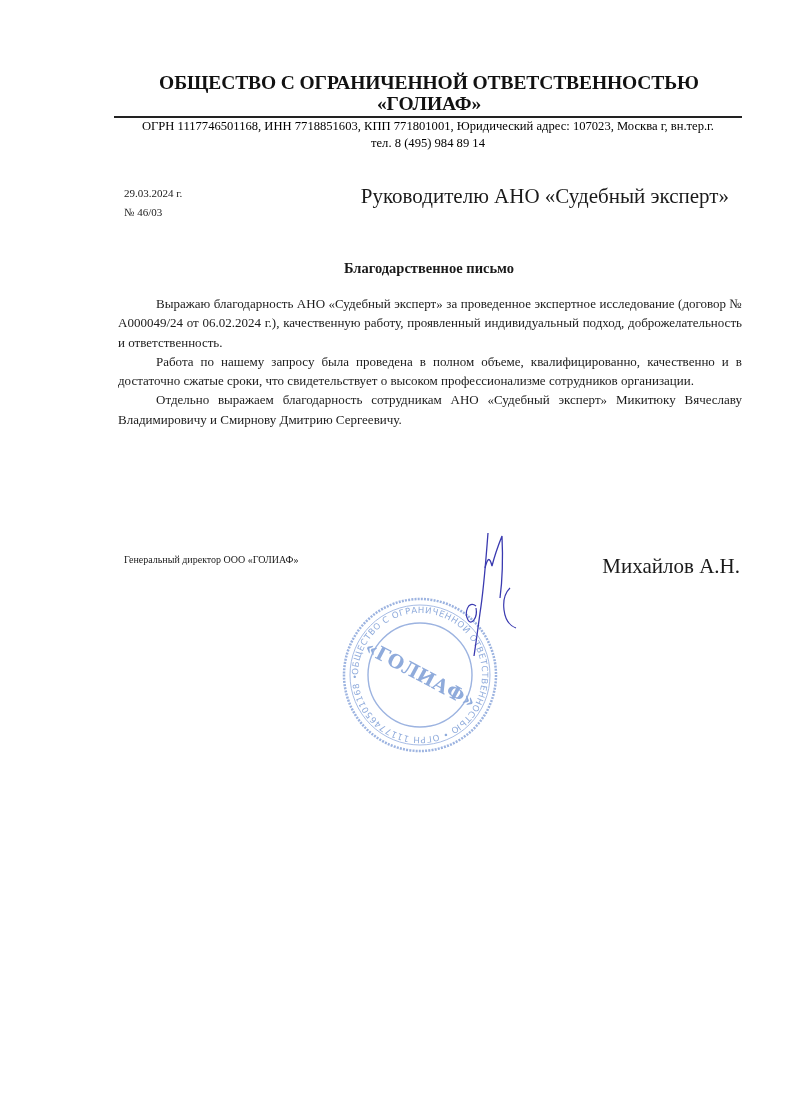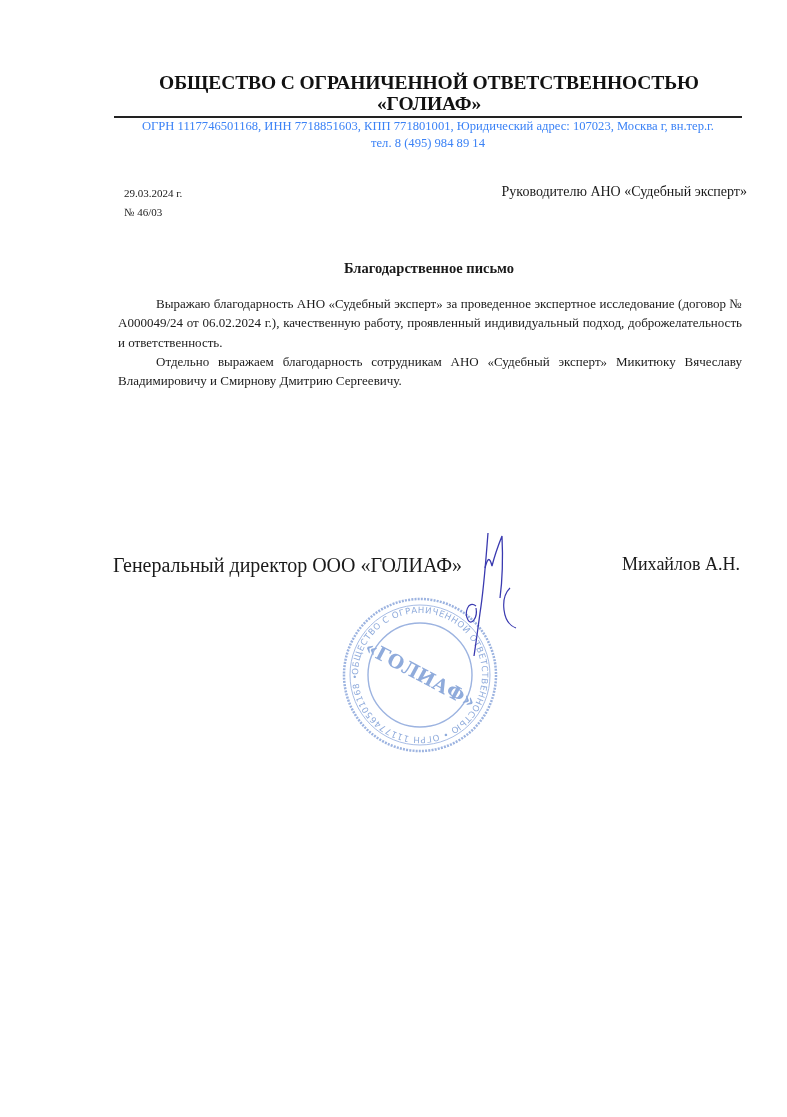--- a/index.html
+++ b/index.html
@@ -3,28 +3,28 @@
 <meta charset="utf-8">
 <style>
   html, body { margin: 0; padding: 0; background: #ffffff; }
   body { width: 787px; height: 1117px; position: relative; overflow: hidden;
          font-family: "Liberation Serif", "DejaVu Serif", serif; color: #1a1a1a; }
   .abs { position: absolute; }
   .org-title { left: 0; width: 858px; text-align: center; font-weight: bold; font-size: 19.5px; letter-spacing: -0.1px; color: #111; }
   .org-line1 { top: 72px; }
   .org-line2 { top: 93px; }
   .rule { left: 114px; top: 116px; width: 628px; height: 2px; background: #222; }
-  .reqs { left: 114px; width: 628px; text-align: center; font-size: 12.6px; line-height: 17px; color: #3b82f6; top: 118px; }
+  .reqs { left: 114px; width: 628px; text-align: center; font-size: 12.6px; line-height: 17px; color: #000000; top: 118px; }
   .date { left: 124px; top: 184px; font-size: 11px; line-height: 19px; }
-  .addressee { right: 40px; top: 184px; font-size: 14px; }
+  .addressee { right: 58px; top: 184px; font-size: 21px; }
   .letter-title { left: 0; width: 858px; text-align: center; top: 260px; font-weight: bold; font-size: 14.5px; }
   .body-text { left: 118px; width: 624px; top: 294px; font-size: 13px; line-height: 19.3px; text-align: justify; }
   .body-text p { margin: 0; text-indent: 38px; }
-  .sig-role { left: 113px; top: 554px; font-size: 20px; text-align: center; }
-  .sig-name { right: 47px; top: 554px; font-size: 18px; }
+  .sig-role { left: 124px; top: 554px; font-size: 10px; text-align: center; }
+  .sig-name { right: 47px; top: 554px; font-size: 21px; }
   .stamp { left: 340px; top: 595px; width: 160px; height: 160px; opacity: 0.75; }
   .signature { left: 440px; top: 528px; width: 90px; height: 130px; }
 </style>
 </head>
 <body>
 
 <div class="abs org-title org-line1">ОБЩЕСТВО С ОГРАНИЧЕННОЙ ОТВЕТСТВЕННОСТЬЮ</div>
 <div class="abs org-title org-line2">«ГОЛИАФ»</div>
 <div class="abs rule"></div>
 <div class="abs reqs">
@@ -35,20 +35,21 @@
 <div class="abs date">
   <div>29.03.2024 г.</div>
   <div>№ 46/03</div>
 </div>
 <div class="abs addressee">Руководителю АНО «Судебный эксперт»</div>
 
 <div class="abs letter-title">Благодарственное письмо</div>
 
 <div class="abs body-text">
   <p>Выражаю благодарность АНО «Судебный эксперт» за проведенное экспертное исследование (договор № А000049/24 от 06.02.2024 г.), качественную работу, проявленный индивидуальный подход, доброжелательность и ответственность.</p>
+  <p>Работа по нашему запросу была проведена в полном объеме, квалифицированно, качественно и в достаточно сжатые сроки, что свидетельствует о высоком профессионализме сотрудников организации.</p>
   <p>Отдельно выражаем благодарность сотрудникам АНО «Судебный эксперт» Микитюку Вячеславу Владимировичу и Смирнову Дмитрию Сергеевичу.</p>
 </div>
 
 <div class="abs sig-role">Генеральный директор ООО «ГОЛИАФ»</div>
 <div class="abs sig-name">Михайлов А.Н.</div>
 
 <svg class="abs stamp" viewBox="0 0 160 160">
   <defs>
     <path id="ringpath" d="M80,80 m-62,0 a62,62 0 1,1 124,0 a62,62 0 1,1 -124,0"></path>
   </defs>

